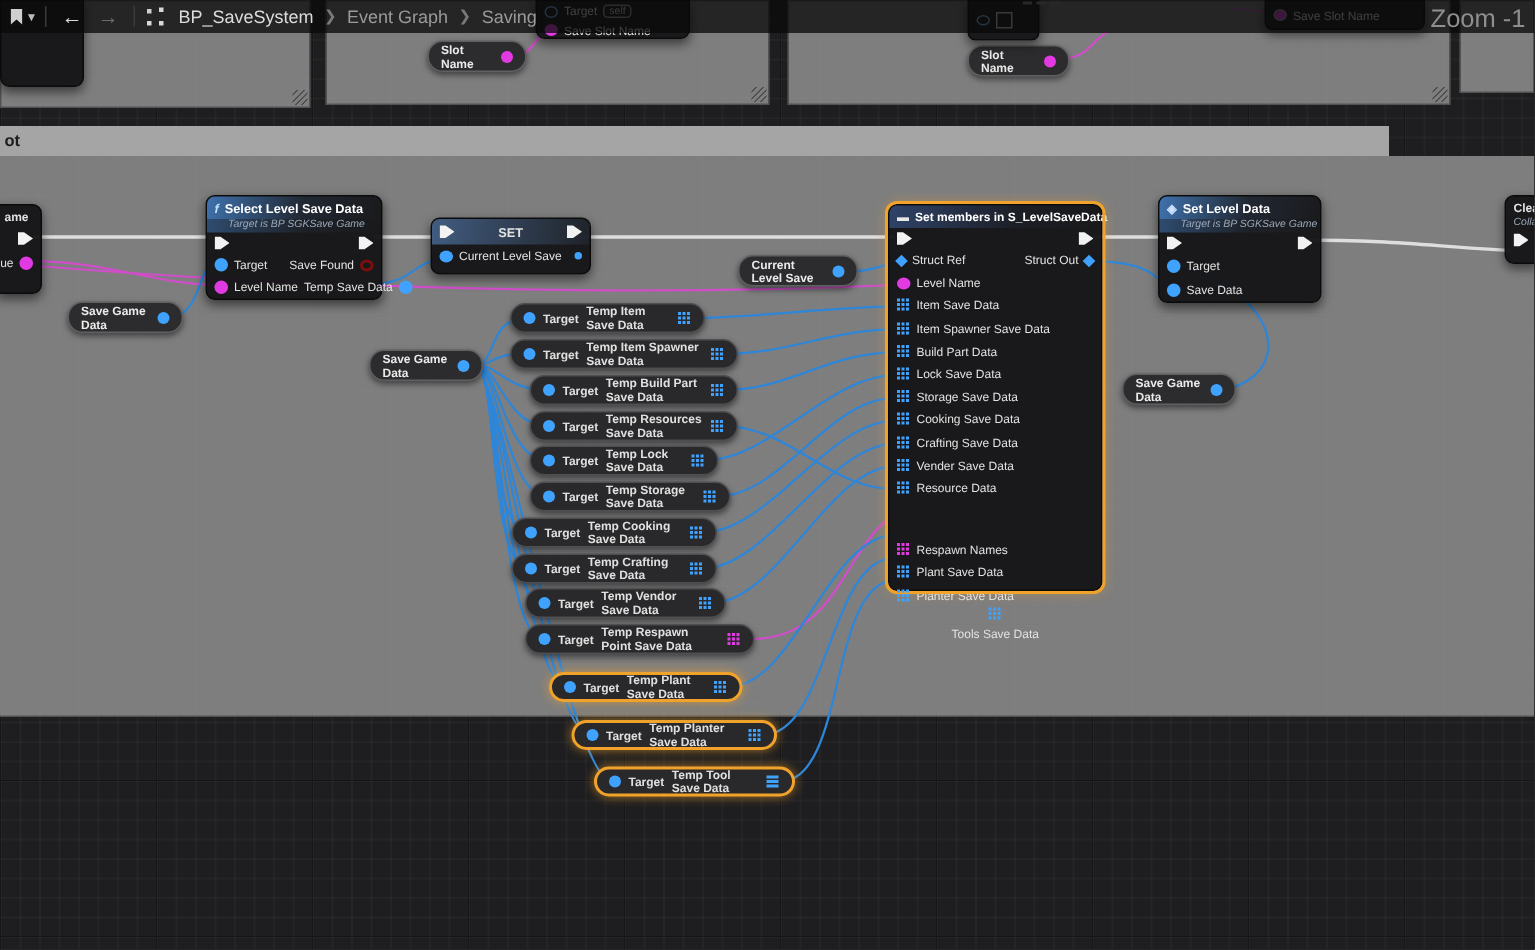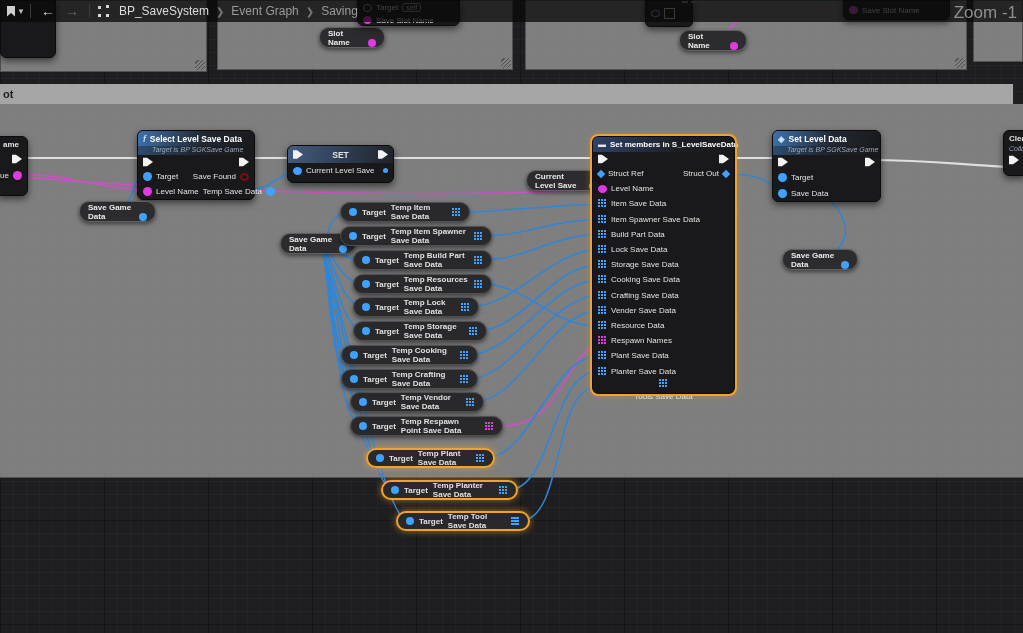--- a/index.html
+++ b/index.html
@@ -10,21 +10,21 @@
     background-image:
       linear-gradient(rgba(0,0,0,.38) 1px,transparent 1px),
       linear-gradient(90deg,rgba(0,0,0,.38) 1px,transparent 1px),
       linear-gradient(rgba(255,255,255,.028) 1px,transparent 1px),
       linear-gradient(90deg,rgba(255,255,255,.028) 1px,transparent 1px);
     background-size:104px 104px,104px 104px,13px 13px,13px 13px;}
   
   .cbox{position:absolute;background:rgba(150,150,150,.80);border:1px solid rgba(0,0,0,.35);}
   .grip{position:absolute;right:1px;bottom:1px;width:10px;height:10px;
     background:repeating-linear-gradient(135deg,transparent 0 2px,#4f4f4f 2px 3px);}
-  .ctitle{position:absolute;left:0;top:84px;width:1013px;height:20px;background:#a5a5a5;
+  .ctitle{position:absolute;left:0;top:84px;width:926px;height:20px;background:#a5a5a5;
     color:#1d1d1d;font-size:11px;font-weight:bold;line-height:20px;padding-left:3px;}
   .cbody{position:absolute;left:0;top:104px;width:1023px;height:374px;
     background:rgba(150,150,150,.80);border-bottom:1px solid rgba(0,0,0,.35);}
   
   svg.wires{position:absolute;left:0;top:0;z-index:3;pointer-events:none;}
   .w-exec{stroke:#dedede;stroke-width:2.2;fill:none;}
   .w-blue{stroke:#2e86d9;stroke-width:1.5;fill:none;}
   .w-pink{stroke:#d14ecb;stroke-width:1.5;fill:none;}
   .dashed{stroke-dasharray:3 3;}
   
@@ -55,22 +55,22 @@
   .ic-diamond{width:6px;height:6px;flex:0 0 6px;background:#3fa2ff;transform:rotate(45deg);}
   .blue{color:#3fa2ff;} .pinkc{color:#e23ae2;}
   
   .pill{position:absolute;z-index:4;height:20px;background:#29292b;border:1px solid #4f4f52;
     border-radius:10px;display:flex;align-items:center;gap:5px;padding:0 8px;
     font-size:8px;font-weight:bold;color:#e0e0e0;box-shadow:0 2px 4px rgba(0,0,0,.5);}
   .pill.selected{border:2px solid #f0a22a;box-shadow:0 0 7px rgba(240,162,42,.65);}
   .pill .lbl{margin:0 auto;}
   .pill .ic-dot{width:8px;height:8px;flex-basis:8px;}
   .oval{position:absolute;z-index:4;height:21px;background:#2c2c2e;border:1px solid #606062;
-    border-radius:10px;display:flex;align-items:flex-end;gap:5px;padding:0 8px;
-    font-size:8px;font-weight:bold;color:#eaeaea;box-shadow:0 2px 4px rgba(0,0,0,.5);margin-left:34px;}
+    border-radius:10px;display:flex;align-items:center;gap:5px;padding:0 8px;
+    font-size:8px;font-weight:bold;color:#eaeaea;box-shadow:0 2px 4px rgba(0,0,0,.5);}
   .oval .ic-dot{width:8px;height:8px;flex-basis:8px;}
   
   .exec-row{display:flex;justify-content:space-between;align-items:center;padding:2px 5px;height:14px;}
   
   .toolbar{position:absolute;left:0;top:0;width:1023px;height:22px;z-index:9;
     background:rgba(9,9,9,.76);display:flex;align-items:center;color:#d8d8d8;}
   .tb-ic{display:flex;align-items:center;justify-content:center;height:22px;}
   .bm{width:8px;height:11px;background:#cfcfcf;clip-path:polygon(0 0,100% 0,100% 100%,50% 68%,0 100%);}
   .chev{font-size:8px;color:#bdbdbd;margin-left:2px;}
   .divider{width:1px;height:14px;background:#3a3a3a;margin:0 5px;}
@@ -345,21 +345,21 @@
           <span>Crafting Save Data</span>
         </div>
         <div class="nrow" style="height: 15.21px;">
           <span class="ic-grid blue"></span>
           <span>Vender Save Data</span>
         </div>
         <div class="nrow" style="height: 15.21px;">
           <span class="ic-grid blue"></span>
           <span>Resource Data</span>
         </div>
-        <div class="nrow" style="height: 15.21px;">
+        <div class="nrow" style="height: 15.21px; margin-top: 26px;">
           <span class="ic-grid pinkc"></span>
           <span>Respawn Names</span>
         </div>
         <div class="nrow" style="height: 15.21px;">
           <span class="ic-grid blue"></span>
           <span>Plant Save Data</span>
         </div>
         <div class="nrow" style="height: 15.21px;">
           <span class="ic-grid blue"></span>
           <span>Planter Save Data</span>

